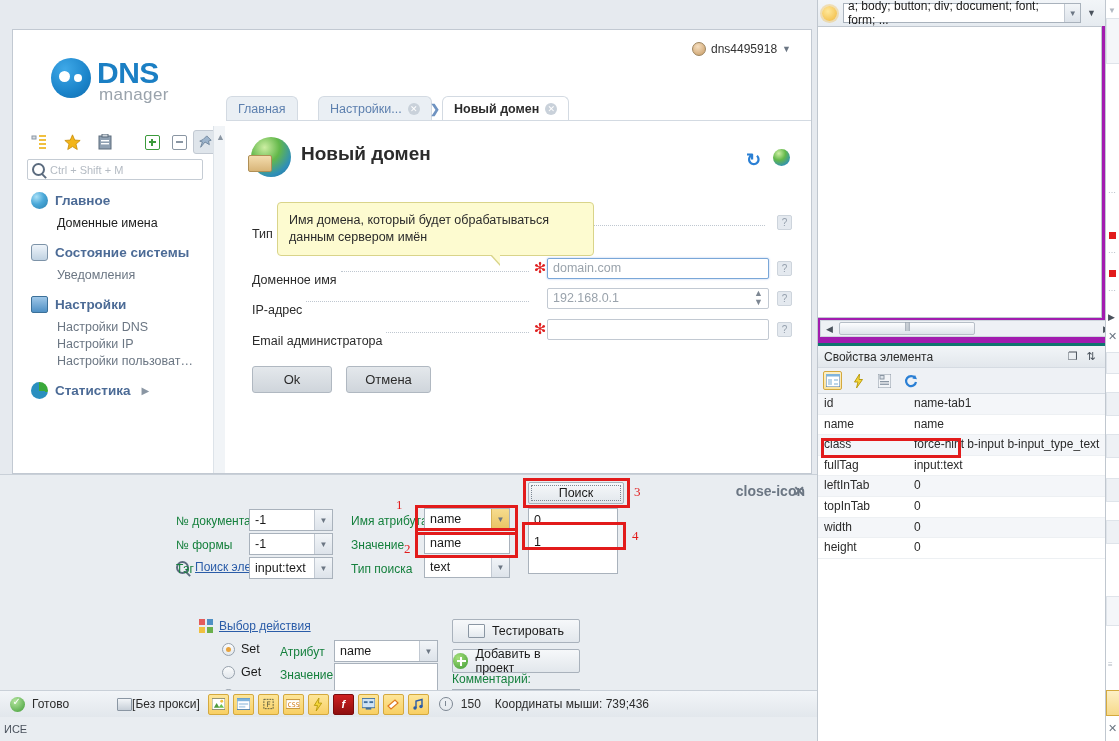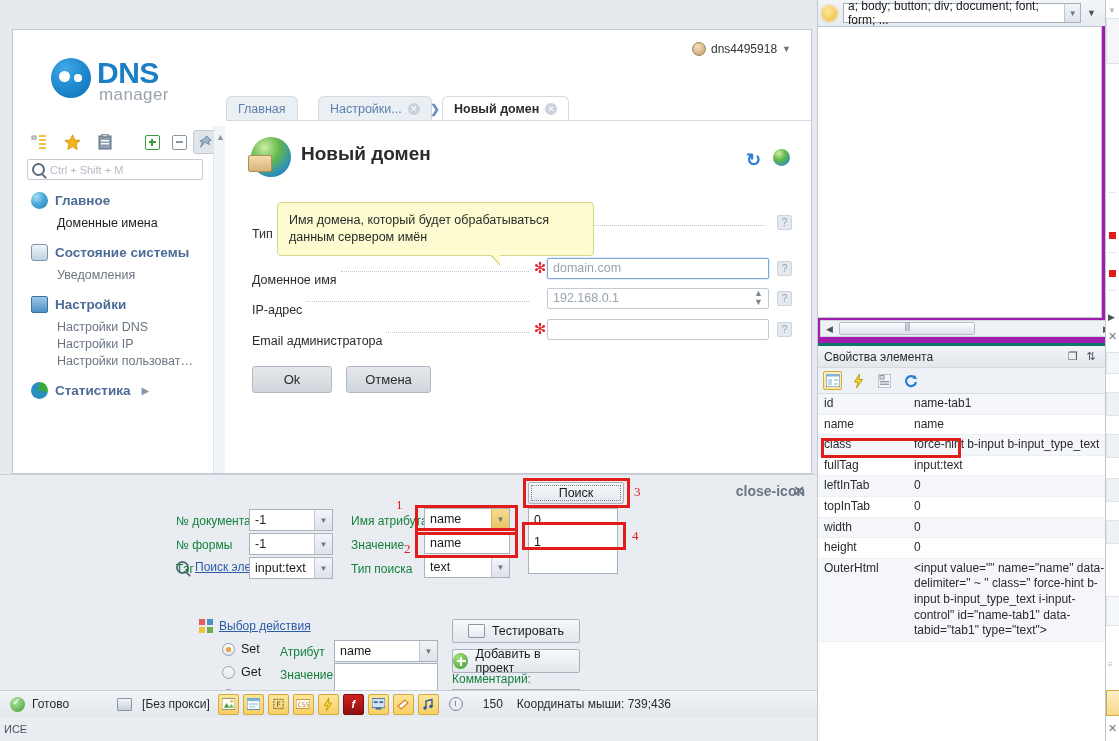--- a/index.html
+++ b/index.html
@@ -538,21 +538,21 @@
       <span class="lbl2" style="left:452px; top:197px">Комментарий:</span>
       <div class="txtbox" style="left:452px; top:214px; width:128px; height:22px">
         <span></span>
       </div>
     </div>
 
     <div class="statusbar">
       <span class="sb-ok" style="margin-left:10px"></span>
       <span style="margin-left:7px">Готово</span>
       <span class="printer" style="margin-left:48px"></span>
-      <span style="margin-left:10px">[Без прокси]</span>
+      <span style="margin-left:0">[Без прокси]</span>
 
       <span class="sb-ico" style="margin-left:8px">
         <svg width="13" height="12" viewBox="0 0 14 12">
             <rect x="0" y="0" width="14" height="12" fill="#fff" stroke="#8a8a6a"></rect>
             <polygon points="2,10 5,5 8,10" fill="#4f9b3f"></polygon>
             <polygon points="7,10 10,6 13,10" fill="#6bc14f"></polygon>
             <circle cx="10.5" cy="3" r="1.6" fill="#f0c040"></circle>
           </svg>
       </span>
       <span class="sb-ico" style="margin-left:4px">
@@ -598,21 +598,21 @@
       </span>
       <span class="sb-ico" style="margin-left:4px">
         <svg width="12" height="12" viewBox="0 0 12 12">
             <path d="M4 10 V3 L10 1.5 V8.5" fill="none" stroke="#2a5ca8" stroke-width="1.4"></path>
             <circle cx="3" cy="10" r="1.7" fill="#2a5ca8"></circle>
             <circle cx="9" cy="8.5" r="1.7" fill="#2a5ca8"></circle>
           </svg>
       </span>
 
       <span class="clock" style="margin-left:10px"></span>
-      <span style="margin-left:20px">150</span>
+      <span style="margin-left:8px">150</span>
       <span style="margin-left:14px">Координаты мыши: 739;436</span>
     </div>
 
     <div class="bottomstrip">
       <span class="t">ИСЕ</span>
     </div>
   </div>
 
   <div class="rightdock">
 
@@ -698,24 +698,20 @@
           <span class="k">topInTab</span>
           <span class="v">0</span>
         </div>
         <div class="prow">
           <span class="k">width</span>
           <span class="v">0</span>
         </div>
         <div class="prow">
           <span class="k">height</span>
           <span class="v">0</span>
-        </div>
-        <div class="prow">
-          <span class="k">OuterHtml</span>
-          <span class="v">&lt;input value="" name="name" data-delimiter=" ~ " class=" force-hint b-input b-input_type_text i-input-control" id="name-tab1" data-tabid="tab1" type="text"&gt;</span>
         </div>
       </div>
 
       <div class="redbox" style="left:3px; top:92px; width:140px; height:20px"></div>
     </div>
   </div>
 
   <div class="farright">
     <span class="fr-dots" style="top:6px">▼</span>
     <div class="fr-seg" style="top:18px; height:46px"></div>

